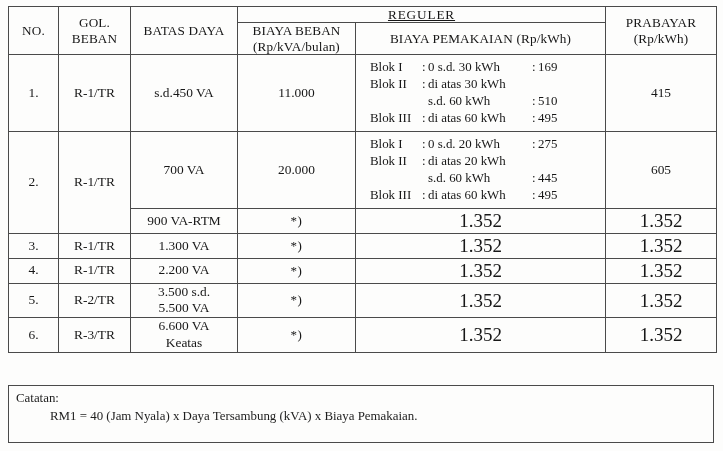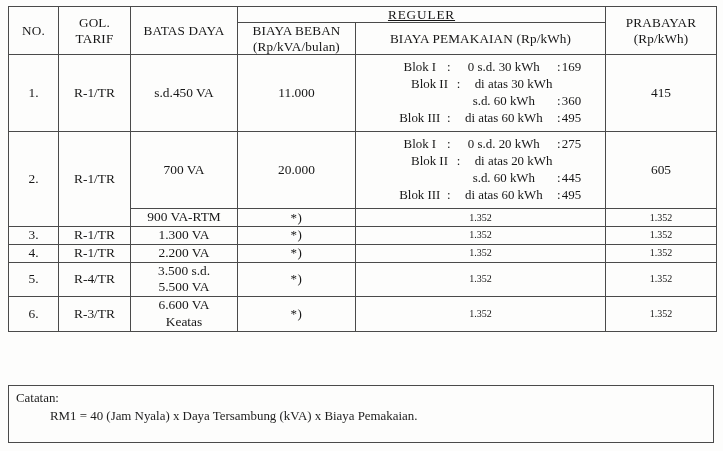--- a/index.html
+++ b/index.html
@@ -70,27 +70,27 @@
   .cell {
     text-align: center;
     font-size: 13.4px;
     line-height: 1.25;
     padding: 5px 3px;
     color: #171717;
   }
   .cell-top { vertical-align: top; padding-top: 7px; }
   .cell-mid { vertical-align: middle; margin-top: 40px; }
 
-  .num-cell { font-size: 10px; }
+  .num-cell { font-size: 19px; }
 
   
   .blocks {
     display: block;
     margin: 4px 0 4px 14px;
-    text-align: center;
+    text-align: left;
     font-size: 12.9px;
     line-height: 1.32;
     white-space: nowrap;
   }
   .blk-row { display: block; }
   .blk-label {
     display: inline-block;
     width: 52px;
   }
   .blk-sep { display: inline-block; width: 6px; }
@@ -139,21 +139,21 @@
         <col class="c-pra">
     </colgroup>
 
     <thead>
       <tr>
         <th class="hdr hdr-two-line" rowspan="2">
           <span>NO.</span>
         </th>
         <th class="hdr hdr-two-line" rowspan="2">
           <span>GOL.</span><br>
-          <span>TARIF</span>
+          <span>BEBAN</span>
         </th>
         <th class="hdr" rowspan="2">
           <span>BATAS DAYA</span>
         </th>
         <th class="hdr hdr-reguler" colspan="2">
           <span>REGULER</span>
         </th>
         <th class="hdr hdr-two-line" rowspan="2">
           <span>PRABAYAR</span><br>
           <span>(Rp/kWh)</span>
@@ -187,21 +187,21 @@
         </td>
         <td class="cell">
           <span class="blocks">
             <span class="blk-row">
               <span class="blk-label">Blok I</span><span class="blk-sep">:</span><span class="blk-desc">0 s.d. 30 kWh</span><span class="blk-sep">:</span><span class="blk-val">169</span>
             </span>
             <span class="blk-row">
               <span class="blk-label">Blok II</span><span class="blk-sep">:</span><span class="blk-desc">di atas 30 kWh</span><span class="blk-sep"></span><span class="blk-val"></span>
             </span>
             <span class="blk-row">
-              <span class="blk-label"></span><span class="blk-sep"></span><span class="blk-desc">s.d. 60 kWh</span><span class="blk-sep">:</span><span class="blk-val">360</span>
+              <span class="blk-label"></span><span class="blk-sep"></span><span class="blk-desc">s.d. 60 kWh</span><span class="blk-sep">:</span><span class="blk-val">510</span>
             </span>
             <span class="blk-row">
               <span class="blk-label">Blok III</span><span class="blk-sep">:</span><span class="blk-desc">di atas 60 kWh</span><span class="blk-sep">:</span><span class="blk-val">495</span>
             </span>
           </span>
         </td>
         <td class="cell cell-top">
           <span>415</span>
         </td>
       </tr>
@@ -295,21 +295,21 @@
         <td class="cell cell-mid num-cell">
           <span>1.352</span>
         </td>
       </tr>
 
       <tr>
         <td class="cell cell-top">
           <span>5.</span>
         </td>
         <td class="cell cell-top">
-          <span>R-4/TR</span>
+          <span>R-2/TR</span>
         </td>
         <td class="cell cell-top">
           <span>3.500 s.d.</span><br>
           <span>5.500 VA</span>
         </td>
         <td class="cell cell-top star">
           <span>*)</span>
         </td>
         <td class="cell cell-top num-cell">
           <span>1.352</span>

